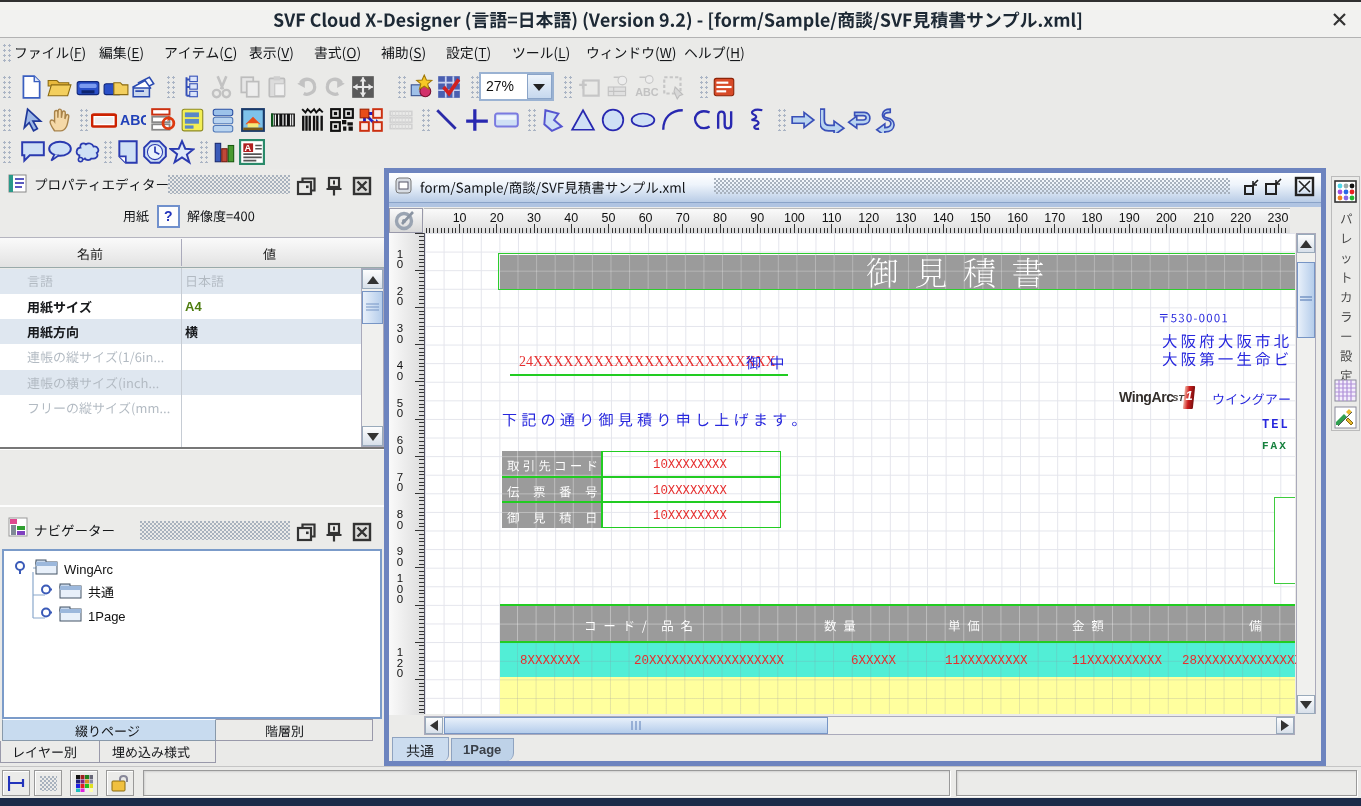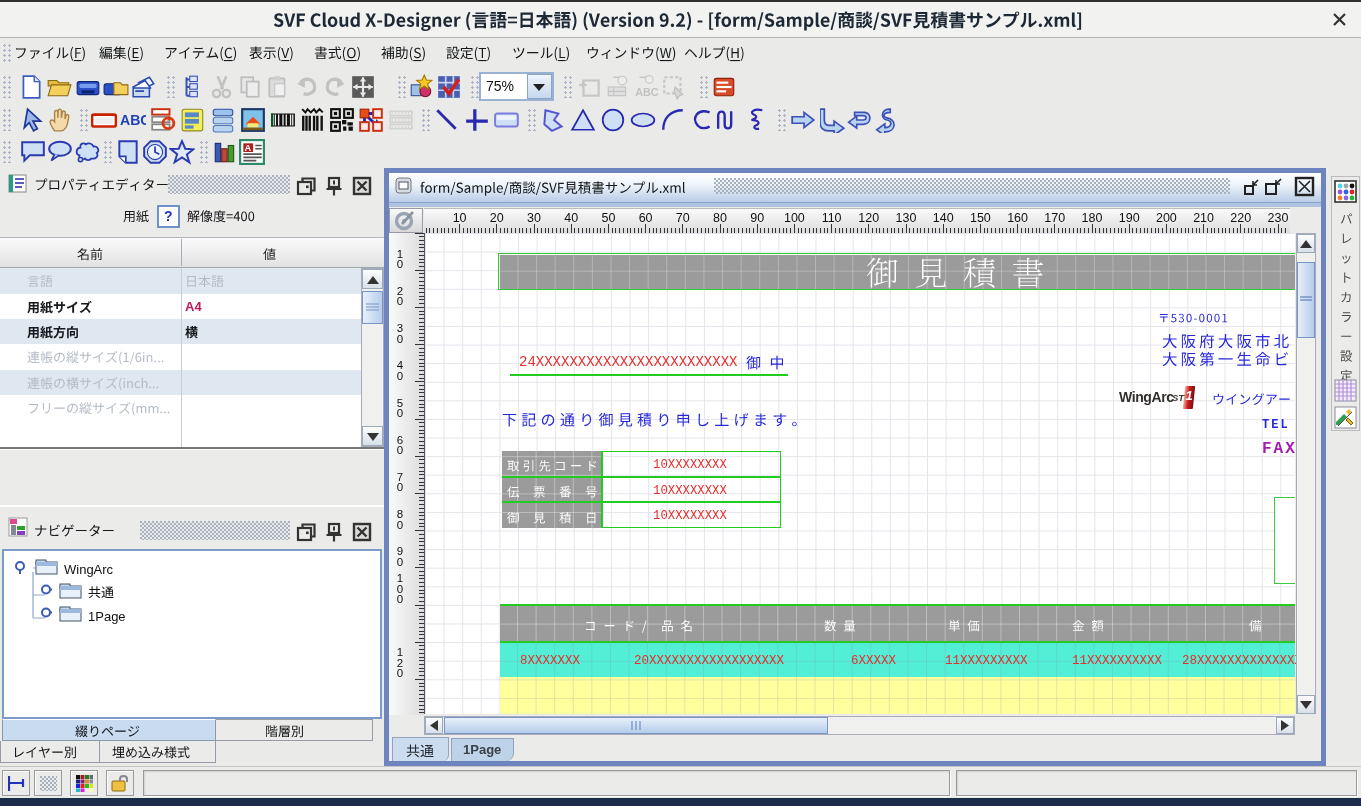--- a/index.html
+++ b/index.html
@@ -119,21 +119,21 @@
     <circle cx="16" cy="16" r="5" fill="#d2306a" stroke="#7a1030"></circle>
     <path d="M15 1l2 4.5 5 .4 -3.8 3.2 1.2 4.9 -4.4-2.7 -4.4 2.7 1.2-4.9L8 5.9l5-.4z" fill="#f7c825" stroke="#a07808"></path>
   </svg>
 <svg style="position:absolute;left:436px;top:74px" width="26" height="26" viewBox="0 0 24 24">
     <rect x="2" y="2" width="20" height="20" fill="#4a5fb0"></rect>
     <path d="M2 8h20M2 15h20M9 2v20M16 2v20" stroke="#c8d2f0" stroke-width="1.6"></path>
     <path d="M7 12l5 6 9-13" stroke="#d02020" stroke-width="3.4" fill="none"></path>
   </svg>
 <div style="position:absolute;left:471px;top:76px;width:9px;height:22px;background-image:radial-gradient(circle at 1.5px 1.5px, #aab4c4 1.2px, transparent 1.3px);background-size:5px 5px;"></div>
 <div style="position:absolute;left:479px;top:72px;width:75px;height:29px;background:#fff;border:2px solid #9ab2d2;"></div>
-<div class="ab" style="left:486px;top:78px;font-size:14px;color:#111">75%</div>
+<div class="ab" style="left:486px;top:78px;font-size:14px;color:#111">27%</div>
 <div style="position:absolute;left:527px;top:74px;width:25px;height:25px;background:linear-gradient(#eef4fb,#c6d8ee);border:1px solid #8aa4c8;"></div>
 <svg style="position:absolute;left:532px;top:83px" width="14" height="9" viewBox="0 0 14 9">
     <path d="M1 1h12l-6 7z" fill="#222"></path>
   </svg>
 <div style="position:absolute;left:564px;top:76px;width:9px;height:22px;background-image:radial-gradient(circle at 1.5px 1.5px, #aab4c4 1.2px, transparent 1.3px);background-size:5px 5px;"></div>
 <svg style="position:absolute;left:577px;top:74px" width="26" height="26" viewBox="0 0 24 24">
     <rect x="6" y="6" width="14" height="14" fill="none" stroke="#c6c6c6" stroke-width="2"></rect>
     <path d="M2 10h7M5.5 6.5v7" stroke="#c6c6c6" stroke-width="2"></path>
   </svg>
 <svg style="position:absolute;left:605px;top:74px" width="26" height="26" viewBox="0 0 24 24">
@@ -382,21 +382,21 @@
   </svg>
 <div style="position:absolute;left:0px;top:369.7px;width:361px;height:25.3px;background:#dfe7f0;"></div>
 <svg style="position:absolute;left:27.0px;top:372.6px;overflow:visible" width="132" height="20">
     <path transform="translate(0,15.1)" d="M0.7 -10.0C1.5 -9.4 2.4 -8.5 2.8 -7.9L3.6 -8.5C3.2 -9.1 2.3 -10.0 1.5 -10.6ZM3.2 -5.8H0.6V-4.9H2.2V-1.5C1.7 -1.0 1.0 -0.4 0.5 -0.0L1.0 0.9C1.6 0.4 2.2 -0.2 2.8 -0.8C3.6 0.3 4.8 0.7 6.5 0.8C8.0 0.8 10.7 0.8 12.2 0.8C12.2 0.5 12.4 0.0 12.5 -0.2C10.9 -0.1 7.9 -0.1 6.5 -0.1C5.0 -0.2 3.8 -0.6 3.2 -1.6ZM4.5 -8.0V-3.8H7.5V-2.9H3.7V-2.1H7.5V-0.6H8.4V-2.1H12.3V-2.9H8.4V-3.8H11.4V-8.0H8.4V-8.9H12.1V-9.8H8.4V-10.9H7.5V-9.8H3.9V-8.9H7.5V-8.0ZM5.5 -5.6H7.5V-4.5H5.5ZM8.4 -5.6H10.5V-4.5H8.4ZM5.5 -7.3H7.5V-6.3H5.5ZM8.4 -7.3H10.5V-6.3H8.4Z M13.9 -8.4V-1.6H14.6V-7.6H15.6V1.0H16.4V-7.6H17.4V-2.7C17.4 -2.6 17.4 -2.6 17.3 -2.6C17.2 -2.6 17.0 -2.6 16.6 -2.6C16.8 -2.4 16.9 -2.0 16.9 -1.8C17.4 -1.8 17.7 -1.8 17.9 -1.9C18.1 -2.1 18.2 -2.4 18.2 -2.7V-8.4H16.4V-10.9H15.6V-8.4ZM19.3 -10.4V-5.0H18.3V-4.1H19.3V-0.2L18.1 0.0L18.3 0.9C19.5 0.7 21.1 0.4 22.7 0.1L22.6 -0.7L20.2 -0.3V-4.1H21.4C21.9 -1.7 23.0 0.2 25.0 1.0C25.2 0.8 25.5 0.4 25.7 0.2C24.7 -0.2 23.9 -0.8 23.3 -1.7C24.0 -2.1 24.8 -2.7 25.4 -3.2L24.7 -3.8C24.3 -3.4 23.5 -2.8 22.9 -2.4C22.6 -2.9 22.4 -3.5 22.2 -4.1H25.4V-5.0H20.2V-6.0H24.4V-6.7H20.2V-7.8H24.4V-8.5H20.2V-9.5H24.9V-10.4Z M32.2 -8.3C32.0 -7.1 31.8 -5.9 31.5 -4.8C30.8 -2.6 30.1 -1.8 29.5 -1.8C28.9 -1.8 28.2 -2.5 28.2 -4.1C28.2 -5.9 29.7 -8.0 32.2 -8.3ZM33.3 -8.4C35.5 -8.2 36.7 -6.6 36.7 -4.6C36.7 -2.3 35.1 -1.1 33.4 -0.7C33.1 -0.7 32.7 -0.6 32.3 -0.6L32.9 0.4C36.0 0.0 37.8 -1.8 37.8 -4.5C37.8 -7.2 35.9 -9.3 32.8 -9.3C29.7 -9.3 27.1 -6.9 27.1 -4.0C27.1 -1.9 28.3 -0.6 29.5 -0.6C30.7 -0.6 31.7 -1.9 32.5 -4.6C32.9 -5.8 33.1 -7.1 33.3 -8.4Z M46.1 -1.1C45.5 -0.6 44.4 0.0 43.4 0.4C43.6 0.6 43.9 0.9 44.1 1.1C45.0 0.7 46.2 0.0 46.9 -0.6ZM48.4 -0.6C49.3 -0.1 50.4 0.6 50.9 1.1L51.6 0.5C51.1 0.0 49.9 -0.7 49.1 -1.1ZM41.5 -10.9V-8.1H39.7V-7.2H41.4C41.0 -5.4 40.2 -3.4 39.4 -2.3C39.5 -2.1 39.7 -1.7 39.8 -1.4C40.5 -2.3 41.0 -3.6 41.5 -5.1V1.0H42.4V-5.1C42.8 -4.5 43.2 -3.7 43.4 -3.2L44.0 -4.0C43.8 -4.3 42.7 -5.8 42.4 -6.3V-7.2H43.8V-6.8H47.1V-5.8H44.4V-1.4H51.0V-5.8H48.0V-6.8H51.5V-7.6H49.6V-8.9H51.2V-9.7H49.6V-10.9H48.7V-9.7H46.6V-10.9H45.7V-9.7H44.2V-8.9H45.7V-7.6H43.9V-8.1H42.4V-10.9ZM46.6 -7.6V-8.9H48.7V-7.6ZM45.2 -3.3H47.1V-2.1H45.2ZM48.0 -3.3H50.1V-2.1H48.0ZM45.2 -5.1H47.1V-4.0H45.2ZM48.0 -5.1H50.1V-4.0H48.0Z M52.9 -7.5V-6.4C53.0 -6.4 53.6 -6.4 54.2 -6.4H55.6V-4.3C55.6 -3.8 55.5 -3.3 55.5 -3.1H56.7C56.7 -3.3 56.6 -3.8 56.6 -4.3V-6.4H60.3V-5.9C60.3 -2.2 59.1 -1.1 56.8 -0.2L57.6 0.6C60.6 -0.7 61.4 -2.5 61.4 -6.0V-6.4H62.8C63.4 -6.4 63.8 -6.4 64.0 -6.4V-7.5C63.8 -7.5 63.4 -7.4 62.8 -7.4H61.4V-9.0C61.4 -9.6 61.4 -10.0 61.4 -10.1H60.3C60.3 -10.0 60.3 -9.6 60.3 -9.0V-7.4H56.6V-9.1C56.6 -9.5 56.7 -9.9 56.7 -10.0H55.5C55.6 -9.7 55.6 -9.4 55.6 -9.1V-7.4H54.2C53.6 -7.4 53.0 -7.5 52.9 -7.5Z M66.1 -4.7 66.6 -3.7C68.4 -4.2 70.2 -5.0 71.6 -5.8V-1.0C71.6 -0.5 71.6 0.2 71.5 0.4H72.8C72.7 0.1 72.7 -0.5 72.7 -1.0V-6.5C74.0 -7.4 75.2 -8.3 76.2 -9.4L75.3 -10.2C74.5 -9.1 73.2 -8.0 71.8 -7.1C70.4 -6.2 68.4 -5.3 66.1 -4.7Z M87.8 -10.6 87.2 -10.3C87.5 -9.8 87.9 -9.0 88.2 -8.5L88.9 -8.8C88.6 -9.3 88.2 -10.1 87.8 -10.6ZM89.3 -11.0 88.6 -10.7C89.0 -10.3 89.4 -9.5 89.7 -9.0L90.4 -9.3C90.2 -9.8 89.7 -10.6 89.3 -11.0ZM88.1 -8.5 87.5 -9.0C87.3 -8.9 86.9 -8.9 86.5 -8.9C86.0 -8.9 82.0 -8.9 81.5 -8.9C81.1 -8.9 80.4 -8.9 80.2 -8.9V-7.8C80.3 -7.8 81.0 -7.8 81.5 -7.8C81.9 -7.8 86.1 -7.8 86.6 -7.8C86.2 -6.8 85.3 -5.2 84.4 -4.2C83.1 -2.7 81.1 -1.2 79.0 -0.4L79.9 0.5C81.8 -0.4 83.6 -1.8 84.9 -3.3C86.3 -2.1 87.6 -0.6 88.5 0.6L89.4 -0.2C88.6 -1.2 87.0 -2.9 85.6 -4.1C86.6 -5.3 87.4 -6.8 87.8 -7.9C87.9 -8.1 88.1 -8.4 88.1 -8.5Z M94.1 2.5 94.8 2.2C93.7 0.4 93.2 -1.8 93.2 -4.0C93.2 -6.2 93.7 -8.4 94.8 -10.3L94.1 -10.6C92.9 -8.7 92.2 -6.6 92.2 -4.0C92.2 -1.5 92.9 0.6 94.1 2.5Z M96.6 0.0H97.8V-7.1H96.6ZM97.2 -8.5C97.7 -8.5 98.0 -8.8 98.0 -9.3C98.0 -9.8 97.7 -10.1 97.2 -10.1C96.7 -10.1 96.4 -9.8 96.4 -9.3C96.4 -8.8 96.7 -8.5 97.2 -8.5Z M100.2 0.0H101.4V-5.1C102.1 -5.8 102.6 -6.2 103.3 -6.2C104.2 -6.2 104.6 -5.6 104.6 -4.3V0.0H105.8V-4.5C105.8 -6.3 105.1 -7.2 103.6 -7.2C102.7 -7.2 101.9 -6.7 101.3 -6.0H101.3L101.1 -7.1H100.2Z M110.9 0.2C111.7 0.2 112.5 -0.2 113.2 -0.7L112.6 -1.5C112.2 -1.1 111.6 -0.8 111.0 -0.8C109.7 -0.8 108.8 -1.9 108.8 -3.5C108.8 -5.1 109.7 -6.2 111.0 -6.2C111.6 -6.2 112.0 -6.0 112.4 -5.6L113.0 -6.4C112.5 -6.9 111.9 -7.2 111.0 -7.2C109.1 -7.2 107.6 -5.9 107.6 -3.5C107.6 -1.2 109.0 0.2 110.9 0.2Z M114.7 0.0H115.9V-5.1C116.6 -5.8 117.1 -6.2 117.8 -6.2C118.8 -6.2 119.2 -5.6 119.2 -4.3V0.0H120.4V-4.5C120.4 -6.3 119.7 -7.2 118.2 -7.2C117.2 -7.2 116.5 -6.7 115.9 -6.1L115.9 -7.5V-10.3H114.7Z M123.2 0.2C123.7 0.2 124.1 -0.2 124.1 -0.7C124.1 -1.3 123.7 -1.6 123.2 -1.6C122.7 -1.6 122.4 -1.3 122.4 -0.7C122.4 -0.2 122.7 0.2 123.2 0.2Z M126.8 0.2C127.3 0.2 127.7 -0.2 127.7 -0.7C127.7 -1.3 127.3 -1.6 126.8 -1.6C126.4 -1.6 126.0 -1.3 126.0 -0.7C126.0 -0.2 126.4 0.2 126.8 0.2Z M130.5 0.2C130.9 0.2 131.3 -0.2 131.3 -0.7C131.3 -1.3 130.9 -1.6 130.5 -1.6C130.0 -1.6 129.6 -1.3 129.6 -0.7C129.6 -0.2 130.0 0.2 130.5 0.2Z" fill="#b2bac2"></path>
   </svg>
 <div style="position:absolute;left:0px;top:395.0px;width:361px;height:25.3px;background:#ffffff;"></div>
 <svg style="position:absolute;left:27.0px;top:397.9px;overflow:visible" width="143" height="20">
     <path transform="translate(0,15.1)" d="M11.2 -8.6 10.4 -9.2C10.2 -9.1 9.9 -9.1 9.7 -9.1C9.1 -9.1 3.9 -9.1 3.2 -9.1C2.8 -9.1 2.2 -9.1 1.9 -9.2V-8.0C2.2 -8.0 2.7 -8.1 3.2 -8.1C3.9 -8.1 9.1 -8.1 9.8 -8.1C9.6 -6.8 9.0 -5.0 8.1 -3.8C7.0 -2.4 5.6 -1.3 3.1 -0.7L3.9 0.3C6.3 -0.5 7.9 -1.7 9.1 -3.2C10.1 -4.5 10.7 -6.6 11.0 -8.0C11.0 -8.2 11.1 -8.5 11.2 -8.6Z M23.1 -9.9H21.9C21.9 -9.5 21.9 -9.2 21.9 -8.7C21.9 -8.3 21.9 -7.2 21.9 -6.7C21.9 -4.2 21.8 -3.2 20.9 -2.1C20.0 -1.2 18.9 -0.7 17.7 -0.4L18.6 0.5C19.5 0.2 20.8 -0.4 21.7 -1.4C22.6 -2.5 23.0 -3.5 23.0 -6.6C23.0 -7.1 23.0 -8.2 23.0 -8.7C23.0 -9.2 23.1 -9.5 23.1 -9.9ZM17.1 -9.8H15.9C15.9 -9.5 15.9 -9.1 15.9 -8.8C15.9 -8.4 15.9 -5.0 15.9 -4.5C15.9 -4.1 15.9 -3.7 15.9 -3.5H17.1C17.0 -3.7 17.0 -4.2 17.0 -4.5C17.0 -5.0 17.0 -8.4 17.0 -8.8C17.0 -9.1 17.0 -9.5 17.1 -9.8Z M27.3 -5.6V-4.4C27.7 -4.4 28.4 -4.4 29.1 -4.4C30.1 -4.4 35.3 -4.4 36.3 -4.4C36.9 -4.4 37.4 -4.4 37.7 -4.4V-5.6C37.4 -5.6 36.9 -5.6 36.3 -5.6C35.3 -5.6 30.1 -5.6 29.1 -5.6C28.4 -5.6 27.7 -5.6 27.3 -5.6Z M45.2 -8.3C45.0 -7.1 44.8 -5.9 44.5 -4.8C43.8 -2.6 43.1 -1.8 42.5 -1.8C41.9 -1.8 41.2 -2.5 41.2 -4.1C41.2 -5.9 42.7 -8.0 45.2 -8.3ZM46.3 -8.4C48.5 -8.2 49.7 -6.6 49.7 -4.6C49.7 -2.3 48.1 -1.1 46.4 -0.7C46.1 -0.7 45.7 -0.6 45.3 -0.6L45.9 0.4C49.0 0.0 50.8 -1.8 50.8 -4.5C50.8 -7.2 48.9 -9.3 45.8 -9.3C42.7 -9.3 40.1 -6.9 40.1 -4.0C40.1 -1.9 41.3 -0.6 42.5 -0.6C43.7 -0.6 44.7 -1.9 45.5 -4.6C45.9 -5.8 46.1 -7.1 46.3 -8.4Z M59.8 -10.6C60.2 -9.7 60.6 -8.6 60.7 -7.9L61.5 -8.2C61.4 -8.9 61.0 -10.0 60.6 -10.8ZM63.1 -10.9C62.9 -10.1 62.6 -8.9 62.3 -8.2L63.1 -8.0C63.4 -8.7 63.8 -9.8 64.1 -10.7ZM58.2 -10.9C57.8 -9.9 57.1 -9.0 56.4 -8.3C56.6 -8.1 56.9 -7.8 57.0 -7.7C57.7 -8.4 58.5 -9.6 59.0 -10.6ZM55.5 -3.3C55.8 -2.5 56.1 -1.4 56.2 -0.7L57.0 -0.9C56.9 -1.6 56.5 -2.7 56.2 -3.5ZM53.0 -3.5C52.9 -2.4 52.7 -1.2 52.3 -0.4C52.5 -0.3 52.8 -0.1 53.0 -0.0C53.4 -0.9 53.7 -2.1 53.8 -3.4ZM59.7 -5.2V-4.1C59.7 -2.8 59.6 -1.0 58.6 0.5C58.8 0.6 59.1 0.9 59.3 1.1C59.8 0.3 60.1 -0.5 60.3 -1.3C61.0 0.5 62.0 0.9 63.3 0.9H64.3C64.4 0.7 64.5 0.2 64.6 0.0C64.3 0.0 63.6 0.0 63.4 0.0C63.1 0.0 62.8 0.0 62.4 -0.1V-3.6H64.3V-4.4H62.4V-6.9H64.5V-7.8H59.5V-6.9H61.6V-0.6C61.1 -1.1 60.7 -1.8 60.5 -3.0C60.5 -3.4 60.5 -3.7 60.5 -4.1V-5.2ZM52.4 -5.2 52.6 -4.3 54.3 -4.4V1.0H55.1V-4.4L56.0 -4.5C56.1 -4.2 56.2 -4.0 56.2 -3.8L57.0 -4.1C56.9 -4.4 56.8 -4.8 56.6 -5.2C56.8 -5.0 57.0 -4.7 57.1 -4.6C57.3 -4.8 57.5 -5.0 57.7 -5.2V1.0H58.5V-6.4C58.8 -6.9 59.1 -7.5 59.3 -8.0L58.5 -8.3C58.1 -7.1 57.4 -6.0 56.5 -5.3C56.3 -5.8 56.1 -6.3 55.8 -6.7L55.1 -6.4C55.3 -6.1 55.5 -5.6 55.7 -5.2L54.0 -5.2C54.8 -6.3 55.8 -7.8 56.5 -9.0L55.7 -9.4C55.4 -8.7 55.0 -8.0 54.5 -7.2C54.3 -7.4 54.1 -7.7 53.9 -8.0C54.3 -8.7 54.8 -9.8 55.2 -10.6L54.3 -10.9C54.1 -10.2 53.7 -9.3 53.3 -8.6L52.9 -8.9L52.5 -8.2C53.0 -7.7 53.7 -7.0 54.0 -6.4C53.7 -6.0 53.4 -5.5 53.2 -5.2Z M65.9 -7.5V-6.4C66.0 -6.4 66.6 -6.4 67.2 -6.4H68.6V-4.3C68.6 -3.8 68.5 -3.3 68.5 -3.1H69.7C69.7 -3.3 69.6 -3.8 69.6 -4.3V-6.4H73.3V-5.9C73.3 -2.2 72.1 -1.1 69.8 -0.2L70.6 0.6C73.6 -0.7 74.4 -2.5 74.4 -6.0V-6.4H75.8C76.4 -6.4 76.8 -6.4 77.0 -6.4V-7.5C76.8 -7.5 76.4 -7.4 75.8 -7.4H74.4V-9.0C74.4 -9.6 74.4 -10.0 74.4 -10.1H73.3C73.3 -10.0 73.3 -9.6 73.3 -9.0V-7.4H69.6V-9.1C69.6 -9.5 69.7 -9.9 69.7 -10.0H68.5C68.6 -9.7 68.6 -9.4 68.6 -9.1V-7.4H67.2C66.6 -7.4 66.0 -7.5 65.9 -7.5Z M79.1 -4.7 79.6 -3.7C81.4 -4.2 83.2 -5.0 84.6 -5.8V-1.0C84.6 -0.5 84.6 0.2 84.5 0.4H85.8C85.7 0.1 85.7 -0.5 85.7 -1.0V-6.5C87.0 -7.4 88.2 -8.3 89.2 -9.4L88.3 -10.2C87.5 -9.1 86.2 -8.0 84.8 -7.1C83.4 -6.2 81.4 -5.3 79.1 -4.7Z M100.8 -10.6 100.2 -10.3C100.5 -9.8 100.9 -9.0 101.2 -8.5L101.9 -8.8C101.6 -9.3 101.2 -10.1 100.8 -10.6ZM102.3 -11.0 101.6 -10.7C102.0 -10.3 102.4 -9.5 102.7 -9.0L103.4 -9.3C103.2 -9.8 102.7 -10.6 102.3 -11.0ZM101.1 -8.5 100.5 -9.0C100.3 -8.9 99.9 -8.9 99.5 -8.9C99.0 -8.9 95.0 -8.9 94.5 -8.9C94.1 -8.9 93.4 -8.9 93.2 -8.9V-7.8C93.3 -7.8 94.0 -7.8 94.5 -7.8C94.9 -7.8 99.1 -7.8 99.6 -7.8C99.2 -6.8 98.3 -5.2 97.4 -4.2C96.1 -2.7 94.1 -1.2 92.0 -0.4L92.9 0.5C94.8 -0.4 96.6 -1.8 97.9 -3.3C99.3 -2.1 100.6 -0.6 101.5 0.6L102.4 -0.2C101.6 -1.2 100.0 -2.9 98.6 -4.1C99.6 -5.3 100.4 -6.8 100.8 -7.9C100.9 -8.1 101.1 -8.4 101.1 -8.5Z M107.1 2.5 107.8 2.2C106.7 0.4 106.2 -1.8 106.2 -4.0C106.2 -6.2 106.7 -8.4 107.8 -10.3L107.1 -10.6C105.9 -8.7 105.2 -6.6 105.2 -4.0C105.2 -1.5 105.9 0.6 107.1 2.5Z M109.6 0.0H110.8V-5.1C111.4 -5.8 112.0 -6.2 112.6 -6.2C113.5 -6.2 113.9 -5.6 113.9 -4.3V0.0H115.1V-5.1C115.7 -5.8 116.3 -6.2 116.8 -6.2C117.7 -6.2 118.1 -5.6 118.1 -4.3V0.0H119.3V-4.5C119.3 -6.3 118.6 -7.2 117.2 -7.2C116.3 -7.2 115.6 -6.7 114.9 -5.9C114.6 -6.7 114.0 -7.2 112.9 -7.2C112.1 -7.2 111.3 -6.7 110.7 -6.0H110.7L110.6 -7.1H109.6Z M121.6 0.0H122.8V-5.1C123.5 -5.8 124.1 -6.2 124.6 -6.2C125.5 -6.2 125.9 -5.6 125.9 -4.3V0.0H127.1V-5.1C127.8 -5.8 128.3 -6.2 128.9 -6.2C129.8 -6.2 130.2 -5.6 130.2 -4.3V0.0H131.4V-4.5C131.4 -6.3 130.7 -7.2 129.2 -7.2C128.4 -7.2 127.6 -6.7 126.9 -5.9C126.6 -6.7 126.0 -7.2 124.9 -7.2C124.1 -7.2 123.4 -6.7 122.7 -6.0H122.7L122.6 -7.1H121.6Z M134.3 0.2C134.7 0.2 135.1 -0.2 135.1 -0.7C135.1 -1.3 134.7 -1.6 134.3 -1.6C133.8 -1.6 133.4 -1.3 133.4 -0.7C133.4 -0.2 133.8 0.2 134.3 0.2Z M137.9 0.2C138.4 0.2 138.7 -0.2 138.7 -0.7C138.7 -1.3 138.4 -1.6 137.9 -1.6C137.4 -1.6 137.0 -1.3 137.0 -0.7C137.0 -0.2 137.4 0.2 137.9 0.2Z M141.5 0.2C142.0 0.2 142.4 -0.2 142.4 -0.7C142.4 -1.3 142.0 -1.6 141.5 -1.6C141.0 -1.6 140.6 -1.3 140.6 -0.7C140.6 -0.2 141.0 0.2 141.5 0.2Z" fill="#b2bac2"></path>
   </svg>
 <div style="position:absolute;left:0px;top:420.3px;width:361px;height:27px;background:#ffffff;"></div>
-<div class="ab" style="left:185px;top:299px;font-size:13px;font-weight:bold;color:#be185d">A4</div>
+<div class="ab" style="left:185px;top:299px;font-size:13px;font-weight:bold;color:#4d7c0f">A4</div>
 <div style="position:absolute;left:181px;top:268px;width:1px;height:179px;background:#c6ccd4;"></div>
 <div style="position:absolute;left:361px;top:268px;width:23px;height:179px;background:#f0f0ee;border:1px solid #aab;"></div>
 <div style="position:absolute;left:362px;top:269px;width:21px;height:20px;background:linear-gradient(#fdfdfd,#d8e0ea);border:1px solid #9ab;"></div>
 <svg style="position:absolute;left:367px;top:276px" width="12" height="8" viewBox="0 0 12 8">
     <path d="M6 0L12 8H0z" fill="#333"></path>
   </svg>
 <div style="position:absolute;left:362px;top:291px;width:21px;height:33px;background:linear-gradient(90deg,#e8f0fa,#b5cdeb);border:1px solid #7795c5;"></div>
 <svg style="position:absolute;left:366px;top:303px" width="13" height="8" viewBox="0 0 13 8">
     <path d="M0 1h13M0 4h13M0 7h13" stroke="#7795c5" stroke-width="1.2"></path>
   </svg>
@@ -952,22 +952,22 @@
     <path transform="translate(0,18.0)" d="M7.1 -13.0C7.1 -11.8 7.1 -10.2 6.9 -8.6H1.0V-7.4H6.7C6.1 -4.4 4.5 -1.4 0.7 0.2C1.0 0.5 1.4 0.9 1.6 1.2C5.3 -0.5 7.0 -3.5 7.8 -6.5C9.0 -3.0 11.0 -0.2 14.0 1.2C14.2 0.9 14.6 0.4 14.8 0.1C11.8 -1.1 9.8 -4.0 8.7 -7.4H14.6V-8.6H8.2C8.4 -10.2 8.4 -11.7 8.4 -13.0Z M25.3 -12.1V-7.7C25.3 -5.2 25.2 -1.8 23.3 0.5C23.6 0.7 24.1 1.0 24.2 1.2C26.0 -1.0 26.4 -4.4 26.4 -6.9H26.5C27.1 -5.0 27.9 -3.3 28.9 -1.9C28.0 -0.9 26.8 -0.2 25.6 0.3C25.9 0.5 26.2 1.0 26.3 1.3C27.6 0.7 28.7 -0.0 29.7 -1.0C30.6 -0.1 31.6 0.7 32.8 1.2C33.0 0.9 33.4 0.5 33.6 0.3C32.4 -0.2 31.3 -0.9 30.4 -1.9C31.6 -3.4 32.4 -5.3 32.8 -7.8L32.1 -8.0L31.9 -8.0H26.4V-11.1H33.2V-12.1ZM31.5 -6.9C31.1 -5.3 30.5 -3.9 29.7 -2.8C28.7 -3.9 28.0 -5.4 27.6 -6.9ZM19.9 -12.4V1.2H20.9V-11.3H22.9C22.6 -10.2 22.1 -8.8 21.7 -7.7C22.8 -6.5 23.1 -5.5 23.1 -4.6C23.1 -4.1 23.0 -3.7 22.8 -3.5C22.6 -3.5 22.5 -3.4 22.3 -3.4C22.0 -3.4 21.7 -3.4 21.4 -3.4C21.5 -3.1 21.7 -2.7 21.7 -2.4C22.0 -2.4 22.4 -2.4 22.7 -2.4C23.0 -2.5 23.3 -2.6 23.5 -2.7C23.9 -3.0 24.1 -3.7 24.1 -4.5C24.1 -5.5 23.9 -6.6 22.7 -7.8C23.3 -9.1 23.8 -10.7 24.3 -12.0L23.5 -12.4L23.4 -12.4Z M39.9 -6.2C39.7 -5.0 39.3 -3.4 39.0 -2.4L40.1 -2.3L40.3 -2.8H43.4C42.0 -1.6 39.8 -0.5 37.9 0.1C38.1 0.3 38.5 0.7 38.6 1.0C40.6 0.3 42.9 -0.9 44.4 -2.4V1.2H45.5V-2.8H50.2C50.0 -1.4 49.9 -0.8 49.6 -0.6C49.5 -0.5 49.4 -0.4 49.1 -0.4C48.8 -0.4 48.1 -0.4 47.3 -0.5C47.5 -0.2 47.6 0.2 47.6 0.5C48.5 0.6 49.2 0.6 49.6 0.6C50.0 0.5 50.3 0.4 50.6 0.2C51.0 -0.2 51.2 -1.2 51.4 -3.3C51.4 -3.5 51.4 -3.8 51.4 -3.8H45.5V-5.2H50.5V-8.8H39.2V-7.8H44.4V-6.2ZM40.9 -5.2H44.4V-3.8H40.5ZM45.5 -7.8H49.4V-6.2H45.5ZM40.1 -13.1C39.5 -11.7 38.7 -10.3 37.7 -9.4C38.0 -9.3 38.5 -9.0 38.7 -8.8C39.2 -9.3 39.7 -10.0 40.1 -10.7H40.7C41.0 -10.1 41.3 -9.4 41.4 -8.9L42.5 -9.3C42.3 -9.7 42.1 -10.2 41.9 -10.7H44.7V-11.7H40.6C40.8 -12.0 41.0 -12.4 41.1 -12.8ZM46.2 -13.1C45.6 -11.7 44.7 -10.4 43.6 -9.5C43.9 -9.4 44.4 -9.1 44.6 -8.9C45.2 -9.4 45.7 -10.0 46.2 -10.7H47.3C47.7 -10.1 48.2 -9.4 48.4 -8.9L49.4 -9.3C49.2 -9.7 48.9 -10.2 48.5 -10.7H52.0V-11.7H46.7C46.9 -12.0 47.1 -12.4 47.3 -12.8Z M56.5 -6.7V-5.4H70.7V-6.7Z M78.1 -12.8C77.5 -10.6 76.5 -8.4 75.2 -7.0C75.5 -6.9 76.0 -6.5 76.3 -6.3C76.9 -7.0 77.4 -7.9 77.9 -8.9H81.6V-5.5H77.0V-4.3H81.6V-0.4H75.3V0.7H89.1V-0.4H82.8V-4.3H87.8V-5.5H82.8V-8.9H88.4V-10.0H82.8V-13.0H81.6V-10.0H78.4C78.8 -10.8 79.1 -11.7 79.3 -12.5Z M100.7 -12.0C102.2 -10.1 105.1 -8.1 107.5 -7.0C107.7 -7.3 108.0 -7.8 108.3 -8.0C105.8 -9.0 103.0 -11.0 101.2 -13.1H100.0C98.8 -11.2 96.1 -9.1 93.3 -7.8C93.6 -7.6 93.9 -7.2 94.0 -6.9C96.7 -8.2 99.3 -10.2 100.7 -12.0ZM97.6 -9.0V-8.0H104.0V-9.0ZM95.1 -6.6V0.0H96.2V-1.3H99.9V-6.6ZM96.2 -5.5H98.9V-2.3H96.2ZM101.3 -6.6V1.3H102.4V-5.6H105.5V-1.8C105.5 -1.6 105.4 -1.5 105.2 -1.5C105.0 -1.5 104.2 -1.5 103.4 -1.5C103.5 -1.2 103.7 -0.8 103.7 -0.4C104.9 -0.4 105.6 -0.4 106.1 -0.6C106.5 -0.8 106.6 -1.1 106.6 -1.7V-6.6Z M122.9 -12.2 122.1 -11.8C122.5 -11.2 123.0 -10.3 123.3 -9.6L124.2 -10.0C123.8 -10.6 123.3 -11.6 122.9 -12.2ZM124.6 -12.8 123.8 -12.4C124.2 -11.8 124.7 -11.0 125.1 -10.3L125.9 -10.7C125.6 -11.2 125.0 -12.2 124.6 -12.8ZM115.9 -11.6H114.5C114.5 -11.3 114.6 -10.7 114.6 -10.4C114.6 -9.5 114.6 -3.3 114.6 -1.8C114.6 -0.6 115.2 -0.0 116.4 0.2C117.1 0.3 118.0 0.3 118.9 0.3C120.6 0.3 122.9 0.2 124.3 0.0V-1.4C123.0 -1.1 120.6 -0.9 119.0 -0.9C118.2 -0.9 117.4 -1.0 116.9 -1.0C116.2 -1.2 115.8 -1.4 115.8 -2.2V-5.6C117.8 -6.1 120.5 -6.9 122.2 -7.6C122.7 -7.8 123.2 -8.0 123.6 -8.2L123.1 -9.5C122.7 -9.2 122.2 -9.0 121.7 -8.8C120.1 -8.1 117.7 -7.3 115.8 -6.9V-10.4C115.8 -10.8 115.9 -11.3 115.9 -11.6Z" fill="#2727dd"></path>
   </svg>
 <div class="ab" style="left:1119px;top:389px;font-size:14px;font-weight:bold;color:#342f2b;letter-spacing:-0.4px">WingArc</div>
 <div style="position:absolute;left:1184px;top:386px;width:10px;height:23px;background:linear-gradient(90deg,#f2b0a0,#cc1d1d 45%,#7a0e0e);border-radius:1px;transform:skewX(-6deg);"></div>
 <div class="ab" style="left:1185.5px;top:388px;font-size:13px;font-weight:bold;color:#fff;font-style:italic">1</div>
 <div class="ab" style="left:1172px;top:392px;font-size:9.5px;font-weight:bold;color:#443e3a;font-style:italic">ST</div>
 <svg style="position:absolute;left:1212.0px;top:388.9px;overflow:visible" width="79" height="20">
     <path transform="translate(0,15.1)" d="M11.5 -7.9 10.8 -8.3C10.6 -8.3 10.3 -8.2 9.9 -8.2H7.0V-9.4C7.0 -9.7 7.0 -10.0 7.0 -10.4H5.8C5.8 -10.0 5.8 -9.7 5.8 -9.4V-8.2H3.0C2.5 -8.2 2.1 -8.2 1.8 -8.3C1.8 -8.0 1.8 -7.6 1.8 -7.3C1.8 -6.8 1.8 -5.4 1.8 -5.0C1.8 -4.7 1.8 -4.4 1.8 -4.2H2.9C2.9 -4.4 2.8 -4.7 2.8 -4.9C2.8 -5.3 2.8 -6.7 2.8 -7.3H10.1C10.0 -6.1 9.6 -4.6 8.9 -3.5C8.1 -2.2 6.7 -1.3 5.4 -0.9C4.9 -0.7 4.4 -0.6 4.0 -0.5L4.8 0.5C7.2 -0.2 9.0 -1.5 10.0 -3.2C10.7 -4.4 11.1 -6.1 11.3 -7.1C11.3 -7.4 11.4 -7.7 11.5 -7.9Z M14.3 -4.7 14.8 -3.7C16.6 -4.2 18.4 -5.0 19.8 -5.8V-1.0C19.8 -0.5 19.8 0.2 19.7 0.4H21.0C20.9 0.1 20.9 -0.5 20.9 -1.0V-6.5C22.2 -7.4 23.4 -8.3 24.4 -9.4L23.5 -10.2C22.7 -9.1 21.4 -8.0 20.0 -7.1C18.6 -6.2 16.6 -5.3 14.3 -4.7Z M29.4 -9.5 28.6 -8.7C29.6 -8.1 31.2 -6.7 31.8 -6.0L32.7 -6.8C31.9 -7.6 30.3 -8.9 29.4 -9.5ZM28.2 -0.8 28.9 0.2C31.1 -0.2 32.7 -0.9 34.0 -1.8C36.0 -3.0 37.5 -4.8 38.4 -6.4L37.8 -7.5C37.0 -5.9 35.4 -4.0 33.4 -2.7C32.2 -1.9 30.5 -1.2 28.2 -0.8Z M49.5 -10.4 48.9 -10.1C49.2 -9.6 49.6 -8.8 49.9 -8.3L50.6 -8.6C50.3 -9.2 49.9 -9.9 49.5 -10.4ZM51.0 -10.9 50.3 -10.6C50.6 -10.1 51.1 -9.4 51.4 -8.8L52.1 -9.2C51.8 -9.6 51.3 -10.4 51.0 -10.9ZM46.0 -9.8 44.9 -10.2C44.8 -9.8 44.6 -9.4 44.4 -9.1C43.9 -8.0 42.6 -6.1 40.4 -4.7L41.3 -4.1C42.7 -5.0 43.8 -6.2 44.6 -7.3H48.9C48.7 -6.1 47.9 -4.4 46.9 -3.2C45.7 -1.8 44.1 -0.7 41.7 0.0L42.6 0.9C45.1 -0.0 46.6 -1.2 47.8 -2.6C49.0 -4.1 49.8 -5.8 50.1 -7.1C50.2 -7.3 50.3 -7.6 50.4 -7.8L49.5 -8.3C49.3 -8.3 49.1 -8.2 48.7 -8.2H45.2L45.5 -8.8C45.6 -9.0 45.8 -9.4 46.0 -9.8Z M64.9 -8.8 64.3 -9.4C64.1 -9.4 63.6 -9.3 63.4 -9.3C62.6 -9.3 56.5 -9.3 55.9 -9.3C55.4 -9.3 54.9 -9.4 54.4 -9.4V-8.3C54.9 -8.3 55.4 -8.3 55.9 -8.3C56.5 -8.3 62.4 -8.3 63.3 -8.3C62.9 -7.5 61.7 -6.1 60.5 -5.4L61.3 -4.7C62.8 -5.8 64.0 -7.4 64.6 -8.3C64.6 -8.5 64.8 -8.7 64.9 -8.8ZM59.7 -7.1H58.5C58.6 -6.7 58.6 -6.4 58.6 -6.1C58.6 -4.0 58.3 -2.1 56.3 -0.9C55.9 -0.6 55.5 -0.4 55.1 -0.3L56.1 0.5C59.4 -1.2 59.7 -3.5 59.7 -7.1Z M67.3 -5.6V-4.4C67.7 -4.4 68.4 -4.4 69.1 -4.4C70.1 -4.4 75.3 -4.4 76.3 -4.4C76.9 -4.4 77.4 -4.4 77.7 -4.4V-5.6C77.4 -5.6 76.9 -5.6 76.3 -5.6C75.3 -5.6 70.1 -5.6 69.1 -5.6C68.4 -5.6 67.7 -5.6 67.3 -5.6Z" fill="#2727dd"></path>
   </svg>
 <div class="ab" style="left:1262px;top:418px;font-size:12px;font-weight:bold;color:#2727dd;letter-spacing:2px;font-family:'Liberation Mono',monospace">TEL</div>
-<div class="ab" style="left:1262px;top:440px;font-size:16px;font-weight:bold;color:#a21caf;letter-spacing:2px;font-family:'Liberation Mono',monospace">FAX</div>
-<div class="ab" style="left:519px;top:354px;font-size:14px;color:#e62e2e;font-family:Liberation Mono, monospace">24XXXXXXXXXXXXXXXXXXXXXXXX</div>
+<div class="ab" style="left:1262px;top:440px;font-size:11px;font-weight:bold;color:#15803d;letter-spacing:2px;font-family:'Liberation Mono',monospace">FAX</div>
+<div class="ab" style="left:519px;top:354px;font-size:14px;color:#e62e2e;font-family:Liberation Serif, serif">24XXXXXXXXXXXXXXXXXXXXXXXX</div>
 <svg style="position:absolute;left:746.0px;top:350.6px;overflow:visible" width="47" height="23">
     <path transform="translate(0,17.4)" d="M3.0 -12.6C2.4 -11.6 1.4 -10.4 0.4 -9.6C0.6 -9.4 0.9 -9.0 1.0 -8.8C2.1 -9.7 3.3 -11.0 4.0 -12.2ZM10.3 -11.4V1.2H11.3V-10.4H13.1V-2.3C13.1 -2.1 13.0 -2.1 12.9 -2.1C12.8 -2.1 12.3 -2.1 11.8 -2.1C12.0 -1.8 12.1 -1.3 12.1 -1.0C12.9 -1.0 13.4 -1.1 13.7 -1.2C14.0 -1.4 14.1 -1.8 14.1 -2.2V-11.4ZM3.3 -9.6C2.5 -8.0 1.4 -6.4 0.3 -5.3C0.4 -5.1 0.8 -4.6 0.9 -4.4C1.3 -4.8 1.8 -5.3 2.2 -5.9V1.2H3.2V-7.4C3.5 -7.8 3.8 -8.2 4.0 -8.7C4.2 -8.5 4.6 -8.3 4.9 -8.1C5.2 -8.6 5.5 -9.3 5.8 -10.0H6.9V-7.6H4.3V-6.6H6.9V-1.1L5.6 -0.9V-5.4H4.7V-0.8L3.9 -0.6L4.1 0.4C5.7 0.1 7.9 -0.2 10.1 -0.6L10.0 -1.5L7.9 -1.2V-3.8H9.7V-4.8H7.9V-6.6H9.8V-7.6H7.9V-10.0H9.7V-11.0H6.1C6.3 -11.4 6.5 -11.9 6.6 -12.4L5.5 -12.6C5.2 -11.2 4.7 -9.8 4.1 -8.8L4.3 -9.3Z M30.4 -12.6V-9.9H24.9V-2.8H26.1V-3.7H30.4V1.2H31.6V-3.7H35.9V-2.9H37.0V-9.9H31.6V-12.6ZM26.1 -4.8V-8.8H30.4V-4.8ZM35.9 -4.8H31.6V-8.8H35.9Z" fill="#2727dd"></path>
   </svg>
 <div style="position:absolute;left:510px;top:374px;width:278px;height:2px;background:#22cc22;"></div>
 <svg style="position:absolute;left:502.0px;top:407.6px;overflow:visible" width="309" height="23">
     <path transform="translate(0,17.4)" d="M0.8 -11.5V-10.4H6.6V1.2H7.8V-6.8C9.5 -5.8 11.5 -4.6 12.6 -3.8L13.4 -4.8C12.2 -5.7 9.8 -7.0 8.0 -7.9L7.8 -7.7V-10.4H14.2V-11.5Z M20.6 -8.1V-7.2H25.3V-8.1ZM20.7 -12.1V-11.2H25.3V-12.1ZM20.6 -6.1V-5.2H25.3V-6.1ZM19.9 -10.1V-9.2H25.8V-10.1ZM26.5 -11.8V-10.7H31.8V-6.9H26.7V-0.8C26.7 0.7 27.2 1.1 28.7 1.1C29.1 1.1 31.4 1.1 31.7 1.1C33.2 1.1 33.6 0.4 33.8 -2.1C33.4 -2.1 33.0 -2.3 32.7 -2.5C32.6 -0.4 32.5 -0.0 31.7 -0.0C31.2 -0.0 29.2 -0.0 28.8 -0.0C28.0 -0.0 27.8 -0.1 27.8 -0.8V-5.8H31.8V-5.0H33.0V-11.8ZM20.6 -4.0V1.0H21.6V0.3H25.2V-4.0ZM21.6 -3.1H24.2V-0.6H21.6Z M45.7 -9.6C45.6 -8.2 45.3 -6.8 44.9 -5.6C44.1 -3.0 43.3 -2.0 42.6 -2.0C42.0 -2.0 41.1 -2.9 41.1 -4.8C41.1 -6.8 42.9 -9.3 45.7 -9.6ZM47.0 -9.7C49.5 -9.4 51.0 -7.6 51.0 -5.3C51.0 -2.7 49.1 -1.3 47.2 -0.8C46.8 -0.8 46.4 -0.7 45.9 -0.6L46.6 0.5C50.1 0.0 52.2 -2.1 52.2 -5.2C52.2 -8.3 50.0 -10.8 46.5 -10.8C42.8 -10.8 39.9 -7.9 39.9 -4.7C39.9 -2.2 41.3 -0.7 42.6 -0.7C44.0 -0.7 45.2 -2.2 46.1 -5.3C46.5 -6.7 46.8 -8.2 47.0 -9.7Z M58.8 -11.6C59.7 -10.9 60.8 -9.8 61.3 -9.0L62.1 -9.8C61.6 -10.6 60.5 -11.6 59.6 -12.3ZM61.8 -6.7H58.5V-5.6H60.7V-1.7C59.9 -1.1 59.1 -0.5 58.3 -0.0L58.9 1.1C59.7 0.4 60.5 -0.2 61.3 -0.9C62.3 0.3 63.6 0.8 65.6 0.9C67.3 1.0 70.5 0.9 72.1 0.9C72.2 0.5 72.4 0.0 72.5 -0.2C70.7 -0.1 67.2 -0.1 65.6 -0.1C63.8 -0.2 62.5 -0.7 61.8 -1.8ZM63.4 -12.0V-11.1H69.7C69.1 -10.7 68.3 -10.2 67.6 -9.9C66.9 -10.2 66.1 -10.5 65.5 -10.7L64.8 -10.1C65.7 -9.8 66.8 -9.3 67.7 -8.8H63.3V-1.1H64.4V-3.6H66.9V-1.1H68.0V-3.6H70.6V-2.2C70.6 -2.0 70.5 -1.9 70.3 -1.9C70.1 -1.9 69.5 -1.9 68.8 -1.9C68.9 -1.7 69.1 -1.3 69.1 -1.0C70.1 -1.0 70.8 -1.0 71.1 -1.2C71.5 -1.4 71.7 -1.6 71.7 -2.2V-8.8H69.8C69.4 -9.0 69.0 -9.2 68.6 -9.4C69.7 -10.0 70.8 -10.8 71.7 -11.5L71.0 -12.0L70.7 -12.0ZM70.6 -8.0V-6.6H68.0V-8.0ZM64.4 -5.8H66.9V-4.4H64.4ZM64.4 -6.6V-8.0H66.9V-6.6ZM70.6 -5.8V-4.4H68.0V-5.8Z M82.3 -11.8 81.0 -11.9C80.9 -11.5 80.9 -11.0 80.8 -10.6C80.7 -9.4 80.4 -7.2 80.4 -5.7C80.4 -4.8 80.5 -3.9 80.5 -3.4L81.7 -3.4C81.6 -4.2 81.6 -4.7 81.7 -5.3C81.9 -7.3 83.6 -10.0 85.5 -10.0C87.0 -10.0 87.9 -8.3 87.9 -5.9C87.9 -2.1 85.3 -0.8 82.0 -0.3L82.8 0.8C86.5 0.1 89.1 -1.8 89.1 -5.9C89.1 -9.1 87.7 -11.1 85.7 -11.1C83.8 -11.1 82.2 -9.2 81.6 -7.7C81.7 -8.7 82.0 -10.7 82.3 -11.8Z M99.5 -12.6C98.9 -11.6 97.9 -10.4 96.9 -9.6C97.1 -9.4 97.4 -9.0 97.5 -8.8C98.6 -9.7 99.8 -11.0 100.5 -12.2ZM106.8 -11.4V1.2H107.8V-10.4H109.6V-2.3C109.6 -2.1 109.5 -2.1 109.4 -2.1C109.3 -2.1 108.8 -2.1 108.3 -2.1C108.5 -1.8 108.6 -1.3 108.6 -1.0C109.4 -1.0 109.9 -1.1 110.2 -1.2C110.5 -1.4 110.6 -1.8 110.6 -2.2V-11.4ZM99.8 -9.6C99.0 -8.0 97.9 -6.4 96.8 -5.3C97.0 -5.1 97.3 -4.6 97.4 -4.4C97.8 -4.8 98.3 -5.3 98.7 -5.9V1.2H99.7V-7.4C100.0 -7.8 100.3 -8.2 100.5 -8.7C100.7 -8.5 101.2 -8.3 101.4 -8.1C101.7 -8.6 102.0 -9.3 102.3 -10.0H103.4V-7.6H100.8V-6.6H103.4V-1.1L102.1 -0.9V-5.4H101.2V-0.8L100.4 -0.6L100.6 0.4C102.2 0.1 104.5 -0.2 106.6 -0.6L106.5 -1.5L104.4 -1.2V-3.8H106.2V-4.8H104.4V-6.6H106.3V-7.6H104.4V-10.0H106.2V-11.0H102.7C102.8 -11.4 103.0 -11.9 103.1 -12.4L102.0 -12.6C101.8 -11.2 101.2 -9.8 100.6 -8.8L100.8 -9.3Z M119.7 -8.6H126.9V-7.0H119.7ZM119.7 -6.1H126.9V-4.5H119.7ZM119.7 -11.1H126.9V-9.5H119.7ZM118.6 -12.1V-3.5H120.6C120.3 -1.6 119.5 -0.4 116.4 0.2C116.6 0.5 116.9 0.9 117.0 1.2C120.5 0.4 121.4 -1.1 121.8 -3.5H124.3V-0.5C124.3 0.7 124.6 1.1 126.1 1.1C126.4 1.1 128.2 1.1 128.5 1.1C129.8 1.1 130.1 0.5 130.2 -1.6C129.9 -1.7 129.4 -1.9 129.2 -2.1C129.1 -0.3 129.0 0.0 128.4 0.0C128.0 0.0 126.5 0.0 126.2 0.0C125.5 0.0 125.4 -0.1 125.4 -0.5V-3.5H128.1V-12.1Z M142.9 -4.7H147.6V-3.7H142.9ZM142.9 -3.0H147.6V-2.0H142.9ZM142.9 -6.4H147.6V-5.4H142.9ZM141.9 -7.2V-1.2H148.6V-7.2ZM146.0 -0.5C146.9 0.0 148.0 0.8 148.6 1.2L149.6 0.7C148.9 0.2 147.7 -0.5 146.7 -1.1ZM143.6 -1.1C142.9 -0.5 141.5 0.2 140.2 0.5C140.5 0.7 140.8 1.1 141.0 1.3C142.2 0.9 143.7 0.1 144.5 -0.6ZM140.9 -8.7V-8.4H139.3V-10.9C140.0 -11.1 140.6 -11.3 141.2 -11.5L140.4 -12.4C139.3 -11.9 137.4 -11.5 135.8 -11.3C135.9 -11.0 136.1 -10.6 136.1 -10.4C136.8 -10.5 137.5 -10.6 138.2 -10.7V-8.4H135.8V-7.4H138.1C137.5 -5.6 136.4 -3.7 135.5 -2.6C135.6 -2.3 135.9 -1.9 136.0 -1.5C136.8 -2.5 137.6 -3.9 138.2 -5.4V1.2H139.3V-5.3C139.8 -4.7 140.3 -3.9 140.6 -3.5L141.2 -4.4C141.0 -4.7 139.7 -6.0 139.3 -6.4V-7.4H141.0V-7.9H149.5V-8.7H145.7V-9.5H148.7V-10.2H145.7V-11.0H149.1V-11.8H145.7V-12.6H144.6V-11.8H141.4V-11.0H144.6V-10.2H141.7V-9.5H144.6V-8.7Z M159.5 -11.8 158.2 -11.9C158.1 -11.5 158.1 -11.0 158.0 -10.6C157.9 -9.4 157.6 -7.2 157.6 -5.7C157.6 -4.8 157.7 -3.9 157.7 -3.4L158.9 -3.4C158.8 -4.2 158.8 -4.7 158.9 -5.3C159.1 -7.3 160.8 -10.0 162.7 -10.0C164.2 -10.0 165.1 -8.3 165.1 -5.9C165.1 -2.1 162.5 -0.8 159.2 -0.3L160.0 0.8C163.7 0.1 166.3 -1.8 166.3 -5.9C166.3 -9.1 164.9 -11.1 162.9 -11.1C161.0 -11.1 159.4 -9.2 158.8 -7.7C158.9 -8.7 159.2 -10.7 159.5 -11.8Z M176.5 -6.3H180.6V-4.0H176.5ZM176.5 -7.3V-9.5H180.6V-7.3ZM185.9 -6.3V-4.0H181.7V-6.3ZM185.9 -7.3H181.7V-9.5H185.9ZM180.6 -12.6V-10.6H175.4V-2.1H176.5V-2.9H180.6V1.2H181.7V-2.9H185.9V-2.1H187.1V-10.6H181.7V-12.6Z M198.1 -11.7 196.6 -11.7C196.7 -11.3 196.7 -10.7 196.7 -10.2C196.7 -8.6 196.6 -4.8 196.6 -2.6C196.6 -0.1 198.0 0.8 200.2 0.8C203.5 0.8 205.4 -1.1 206.5 -2.5L205.6 -3.6C204.5 -2.0 203.0 -0.5 200.2 -0.5C198.8 -0.5 197.8 -1.1 197.8 -2.7C197.8 -4.9 197.9 -8.5 198.0 -10.2C198.0 -10.7 198.0 -11.2 198.1 -11.7Z M218.7 -12.4V-0.6H213.1V0.5H226.6V-0.6H219.9V-6.6H225.5V-7.7H219.9V-12.4Z M235.3 -11.2 233.9 -11.4C233.9 -11.1 233.9 -10.7 233.8 -10.4C233.6 -9.1 233.2 -6.8 233.2 -4.4C233.2 -2.5 233.7 -0.6 234.0 0.4L235.0 0.2C235.0 0.1 235.0 -0.1 235.0 -0.3C235.0 -0.4 235.0 -0.7 235.1 -0.9C235.2 -1.7 235.7 -3.2 236.0 -4.3L235.4 -4.6C235.1 -3.9 234.8 -3.0 234.6 -2.4C234.0 -4.8 234.5 -8.1 235.0 -10.3C235.1 -10.6 235.2 -11.0 235.3 -11.2ZM243.9 -11.9 243.2 -11.6C243.5 -11.1 243.8 -10.2 244.0 -9.5L244.8 -9.8C244.5 -10.4 244.2 -11.3 243.9 -11.9ZM245.4 -12.3 244.7 -12.1C245.0 -11.5 245.3 -10.7 245.5 -10.0L246.3 -10.3C246.0 -10.9 245.7 -11.8 245.4 -12.3ZM237.4 -8.4V-7.2C238.0 -7.1 239.1 -7.1 239.8 -7.1C240.4 -7.1 241.0 -7.1 241.6 -7.1V-6.7C241.6 -3.8 241.5 -2.1 239.9 -0.7C239.5 -0.3 238.9 0.1 238.4 0.3L239.5 1.1C242.7 -0.8 242.7 -3.2 242.7 -6.7V-7.2C243.6 -7.2 244.5 -7.3 245.3 -7.5L245.3 -8.7C244.5 -8.5 243.6 -8.4 242.7 -8.3L242.7 -10.6C242.7 -10.9 242.7 -11.2 242.7 -11.5H241.3C241.4 -11.2 241.4 -10.9 241.5 -10.6C241.5 -10.2 241.5 -9.2 241.5 -8.2C240.9 -8.2 240.4 -8.2 239.8 -8.2C239.0 -8.2 238.0 -8.3 237.4 -8.4Z M258.4 -2.7 258.4 -1.7C258.4 -0.6 257.7 -0.4 256.8 -0.4C255.3 -0.4 254.7 -0.9 254.7 -1.6C254.7 -2.3 255.5 -2.8 256.9 -2.8C257.4 -2.8 257.9 -2.8 258.4 -2.7ZM253.7 -7.1 253.7 -6.0C254.8 -5.8 256.4 -5.8 257.4 -5.8H258.3L258.4 -3.7C258.0 -3.8 257.5 -3.8 257.1 -3.8C254.9 -3.8 253.6 -2.9 253.6 -1.5C253.6 -0.1 254.8 0.7 257.0 0.7C258.9 0.7 259.6 -0.4 259.6 -1.4L259.6 -2.3C261.1 -1.8 262.3 -0.9 263.2 -0.1L263.9 -1.1C263.0 -1.8 261.5 -2.9 259.5 -3.5L259.4 -5.8C260.8 -5.8 262.2 -6.0 263.6 -6.1L263.6 -7.3C262.2 -7.0 260.8 -6.9 259.4 -6.9V-7.0V-9.0C260.8 -9.0 262.3 -9.2 263.4 -9.3L263.5 -10.4C262.1 -10.2 260.7 -10.0 259.4 -10.0L259.4 -10.9C259.4 -11.3 259.5 -11.6 259.5 -11.9H258.2C258.3 -11.7 258.3 -11.3 258.3 -11.0V-9.9H257.6C256.6 -9.9 254.7 -10.1 253.8 -10.3L253.8 -9.2C254.7 -9.1 256.6 -8.9 257.6 -8.9H258.3V-7.0V-6.8H257.5C256.5 -6.8 254.8 -6.9 253.7 -7.1Z M278.7 -5.6C278.9 -4.2 278.3 -3.5 277.4 -3.5C276.6 -3.5 275.9 -4.0 275.9 -5.0C275.9 -5.9 276.6 -6.5 277.4 -6.5C278.0 -6.5 278.5 -6.3 278.7 -5.6ZM271.6 -9.8 271.7 -8.6C273.5 -8.8 276.1 -8.9 278.4 -8.9L278.4 -7.4C278.1 -7.5 277.8 -7.5 277.4 -7.5C276.0 -7.5 274.7 -6.4 274.7 -4.9C274.7 -3.3 275.9 -2.4 277.2 -2.4C277.7 -2.4 278.2 -2.6 278.5 -2.8C277.9 -1.5 276.5 -0.6 274.5 -0.2L275.5 0.8C279.0 -0.2 280.0 -2.5 280.0 -4.5C280.0 -5.3 279.9 -5.9 279.5 -6.4L279.5 -8.9H279.7C281.9 -8.9 283.3 -8.9 284.1 -8.8L284.1 -9.9C283.4 -9.9 281.6 -10.0 279.7 -10.0H279.5L279.5 -10.9C279.5 -11.1 279.6 -11.7 279.6 -11.9H278.2C278.3 -11.8 278.3 -11.3 278.3 -10.9L278.4 -9.9C276.1 -9.9 273.3 -9.8 271.6 -9.8Z M292.4 -3.7C291.2 -3.7 290.1 -2.6 290.1 -1.4C290.1 -0.1 291.2 0.9 292.4 0.9C293.7 0.9 294.7 -0.1 294.7 -1.4C294.7 -2.6 293.7 -3.7 292.4 -3.7ZM292.4 0.1C291.6 0.1 290.9 -0.5 290.9 -1.4C290.9 -2.2 291.6 -2.9 292.4 -2.9C293.3 -2.9 293.9 -2.2 293.9 -1.4C293.9 -0.5 293.3 0.1 292.4 0.1Z" fill="#2727dd"></path>
   </svg>
 <div style="position:absolute;left:502px;top:451px;width:279px;height:77px;border:1.5px solid #22cc22;"></div>
 <div style="position:absolute;left:502px;top:451px;width:100px;height:77px;background-color:#9b9b9b;background-image:linear-gradient(rgba(255,255,255,.34) 1px,transparent 1px),linear-gradient(90deg,rgba(255,255,255,.34) 1px,transparent 1px);background-size:18.6px 18.6px;background-position:15.0px 5.2px;"></div>
 <div style="position:absolute;left:502px;top:476px;width:279px;height:2px;background:#22cc22;"></div>

